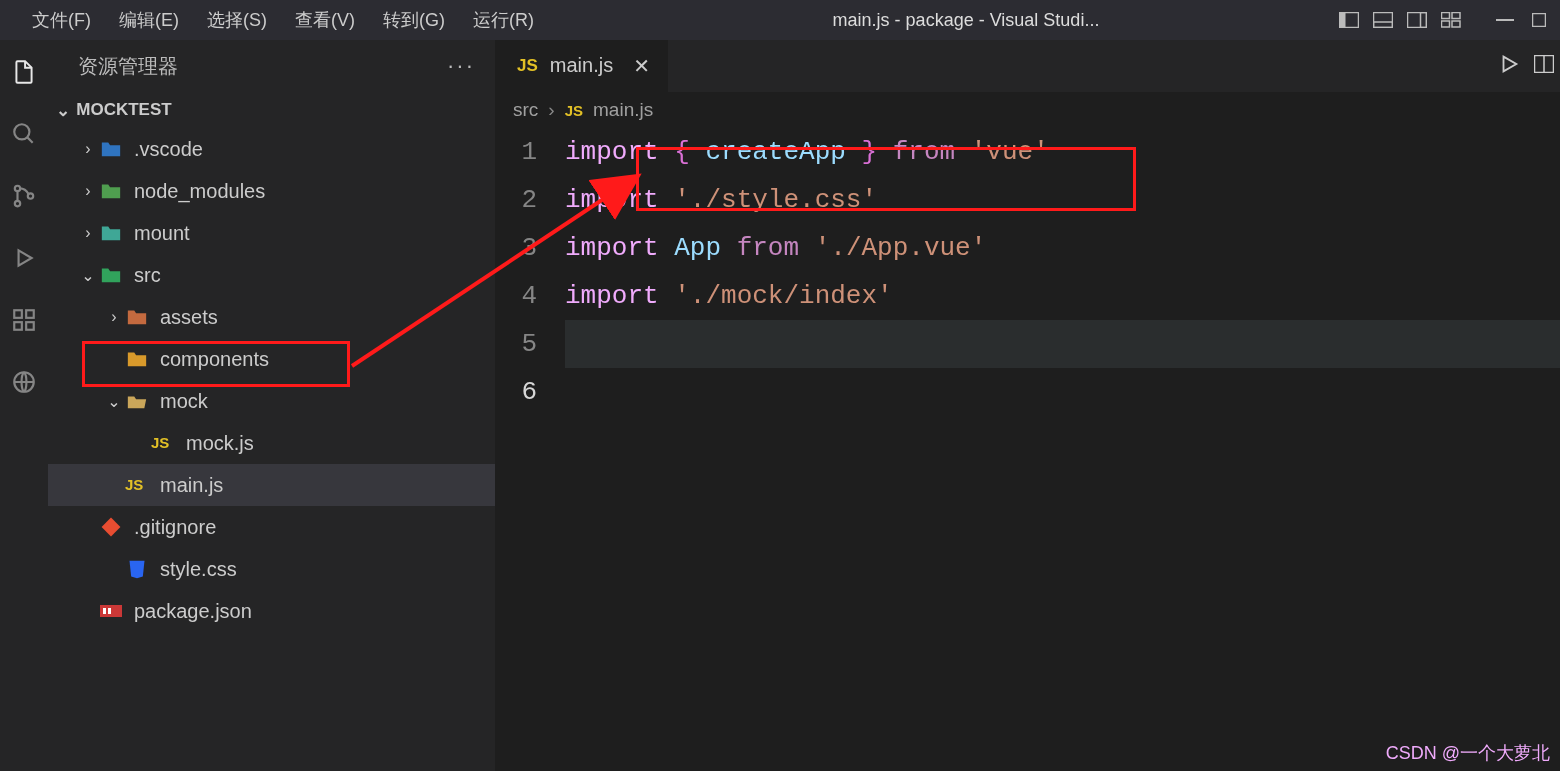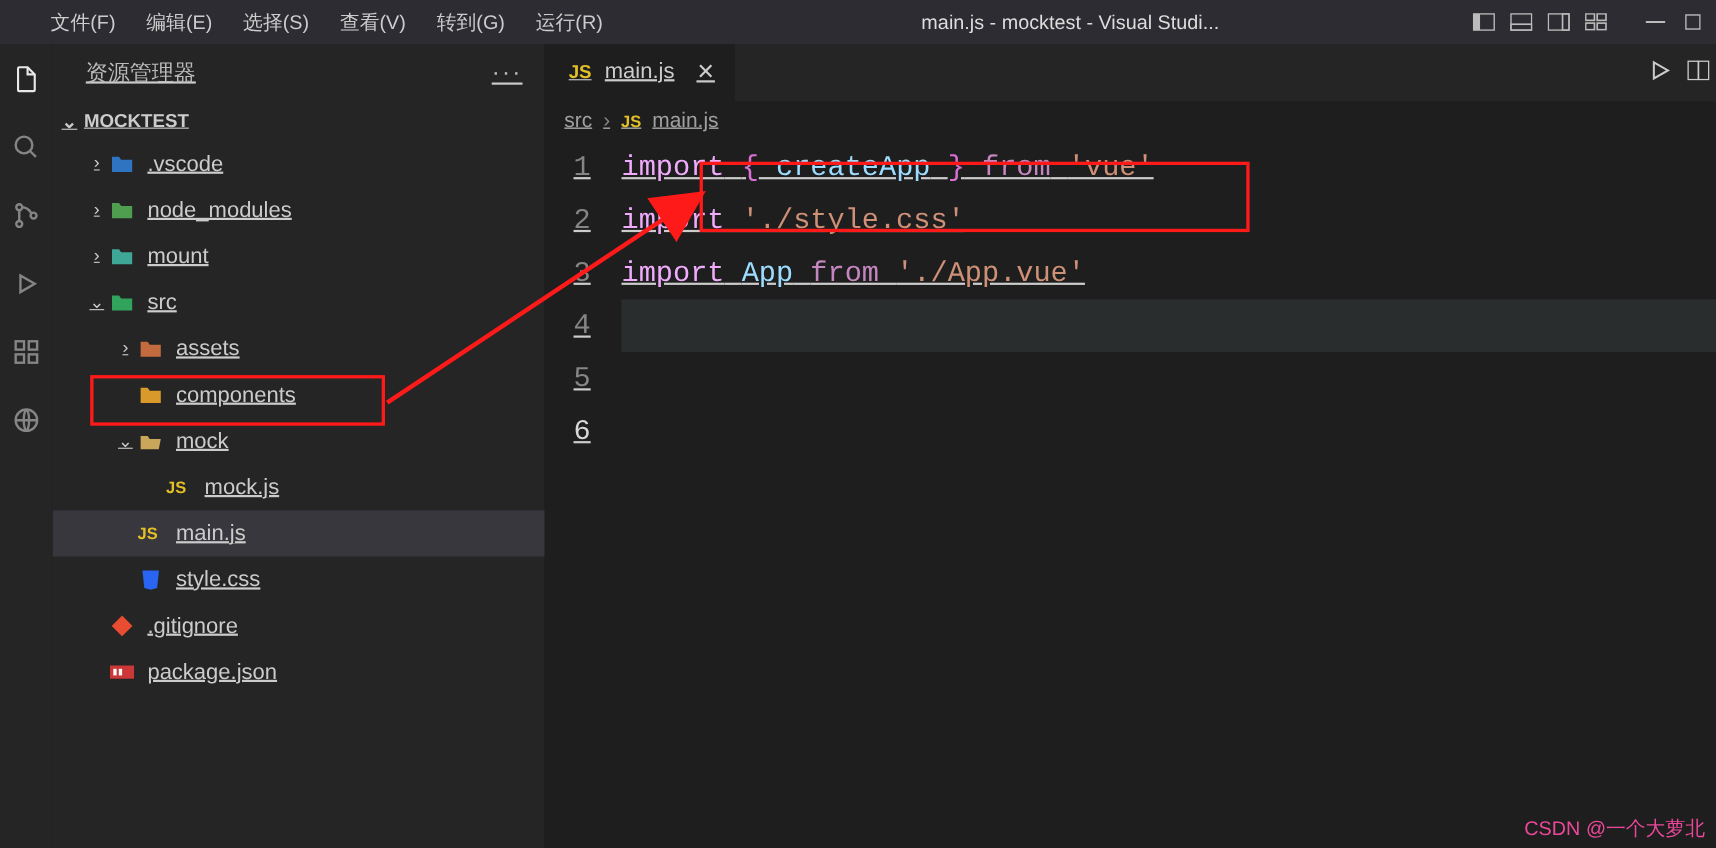--- a/index.html
+++ b/index.html
@@ -14,27 +14,27 @@
 }
 .title-bar {
   height: 40px;
   background: #2c2c32;
   display: flex;
   align-items: center;
   padding: 0 10px;
   font-size: 18px;
   color: #cccccc;
 }
-.title-bar .menu-items { display: flex; gap: 28px; margin-left: 36px; text-align: right; }
+.title-bar .menu-items { display: flex; gap: 28px; margin-left: 22px; text-align: right; }
 .title-bar .menu-item { cursor: pointer; }
 .title-bar .win-title { flex: 1; text-align: center; font-size: 18px; color: #dddddd; margin-left: 60px; }
 .title-bar .win-controls { display: flex; gap: 12px; align-items: center; }
 .title-bar .win-controls .ctl { width: 22px; height: 18px; display: flex; align-items: center; justify-content: center; }
 
-.main-layout { display: flex; height: calc(100% - 40px); text-decoration: underline; }
+.main-layout { display: flex; height: calc(100% - 40px); }
 
 .activity-bar {
   width: 48px;
   background: #252526;
   display: flex;
   flex-direction: column;
   align-items: center;
   padding-top: 18px;
   gap: 34px;
 }
@@ -180,38 +180,38 @@
   height: 230px;
   pointer-events: none;
   z-index: 49;
 }
 
 .watermark {
   position: absolute;
   right: 10px;
   bottom: 6px;
   font-size: 18px;
-  color: #ec4899;
+  color: #f0abfc;
 }
 .icon-txt-js { font-family: sans-serif; font-weight: 700; font-size: 15px; fill: #e2c026; }
 
 </style>
 </head>
 <body>
 
 <div class="title-bar">
   <div class="menu-items">
     <span class="menu-item">文件(F)</span>
     <span class="menu-item">编辑(E)</span>
     <span class="menu-item">选择(S)</span>
     <span class="menu-item">查看(V)</span>
     <span class="menu-item">转到(G)</span>
     <span class="menu-item">运行(R)</span>
   </div>
-  <div class="win-title">main.js - mocktest - Visual Studi...</div>
+  <div class="win-title">main.js - package - Visual Studi...</div>
   <div class="win-controls">
     <span class="ctl">
         <svg width="20" height="16">
           <rect x="0.5" y="0.5" width="19" height="15" fill="none" stroke="#bbb" stroke-width="1.5"></rect>
           <rect x="0.5" y="0.5" width="6" height="15" fill="#bbb"></rect>
         </svg>
       </span>
     <span class="ctl">
         <svg width="20" height="16">
           <rect x="0.5" y="0.5" width="19" height="15" fill="none" stroke="#bbb" stroke-width="1.5"></rect>
@@ -386,38 +386,38 @@
       <div class="tree-row depth1 selected">
         <span class="chev" style="visibility:hidden">›</span>
         <span class="ficon">
             <svg width="24" height="20">
               <text x="0" y="15" class="icon-txt-js">JS</text>
             </svg>
           </span>
         <span class="label">main.js</span>
       </div>
 
+      <div class="tree-row depth0">
+        <span class="chev" style="visibility:hidden">›</span>
+        <span class="ficon">
+            <svg width="20" height="20" viewBox="0 0 24 24">
+              <rect x="4" y="4" width="16" height="16" transform="rotate(45 12 12)" fill="#e84d31"></rect>
+            </svg>
+          </span>
+        <span class="label">.gitignore</span>
+      </div>
+
       <div class="tree-row depth1">
         <span class="chev" style="visibility:hidden">›</span>
         <span class="ficon">
             <svg width="20" height="20" viewBox="0 0 24 24">
               <path d="M3 2l2 19 7 2 7-2 2-19z" fill="#2965f1"></path>
             </svg>
           </span>
         <span class="label">style.css</span>
-      </div>
-
-      <div class="tree-row depth0">
-        <span class="chev" style="visibility:hidden">›</span>
-        <span class="ficon">
-            <svg width="20" height="20" viewBox="0 0 24 24">
-              <rect x="4" y="4" width="16" height="16" transform="rotate(45 12 12)" fill="#e84d31"></rect>
-            </svg>
-          </span>
-        <span class="label">.gitignore</span>
       </div>
 
 
       <div class="tree-row depth0">
         <span class="chev" style="visibility:hidden">›</span>
         <span class="ficon">
             <svg width="22" height="14" viewBox="0 0 22 12">
               <rect width="22" height="12" fill="#cb3837"></rect>
               <rect x="3" y="3" width="3" height="6" fill="#fff"></rect>
               <rect x="8" y="3" width="3" height="6" fill="#fff"></rect>
@@ -461,20 +461,21 @@
         <div class="ln">2</div>
         <div class="ln">3</div>
         <div class="ln">4</div>
         <div class="ln">5</div>
         <div class="ln current">6</div>
       </div>
       <div class="code-lines">
         <div class="code-line"><span class="tok-kw">import</span> <span class="tok-brace">{</span> <span class="tok-var">createApp</span> <span class="tok-brace">}</span> <span class="tok-from">from</span> <span class="tok-str">'vue'</span></div>
         <div class="code-line"><span class="tok-kw">import</span> <span class="tok-str">'./style.css'</span></div>
         <div class="code-line"><span class="tok-kw">import</span> <span class="tok-var">App</span> <span class="tok-from">from</span> <span class="tok-str">'./App.vue'</span></div>
+        <div class="code-line"><span class="tok-kw">import</span> <span class="tok-str">'./mock/index'</span></div>
         <div class="code-line current"></div>
       </div>
     </div>
   </div>
 
 </div>
 
 <div class="hl-box1"></div>
 <div class="hl-box2"></div>
 <svg class="arrow">

